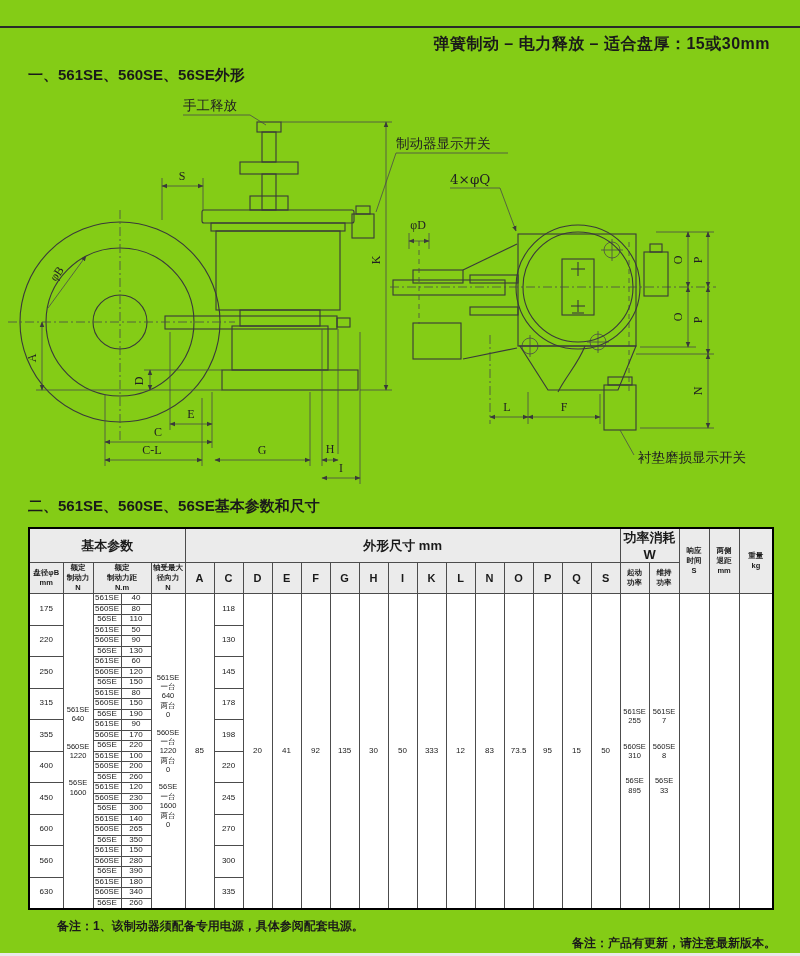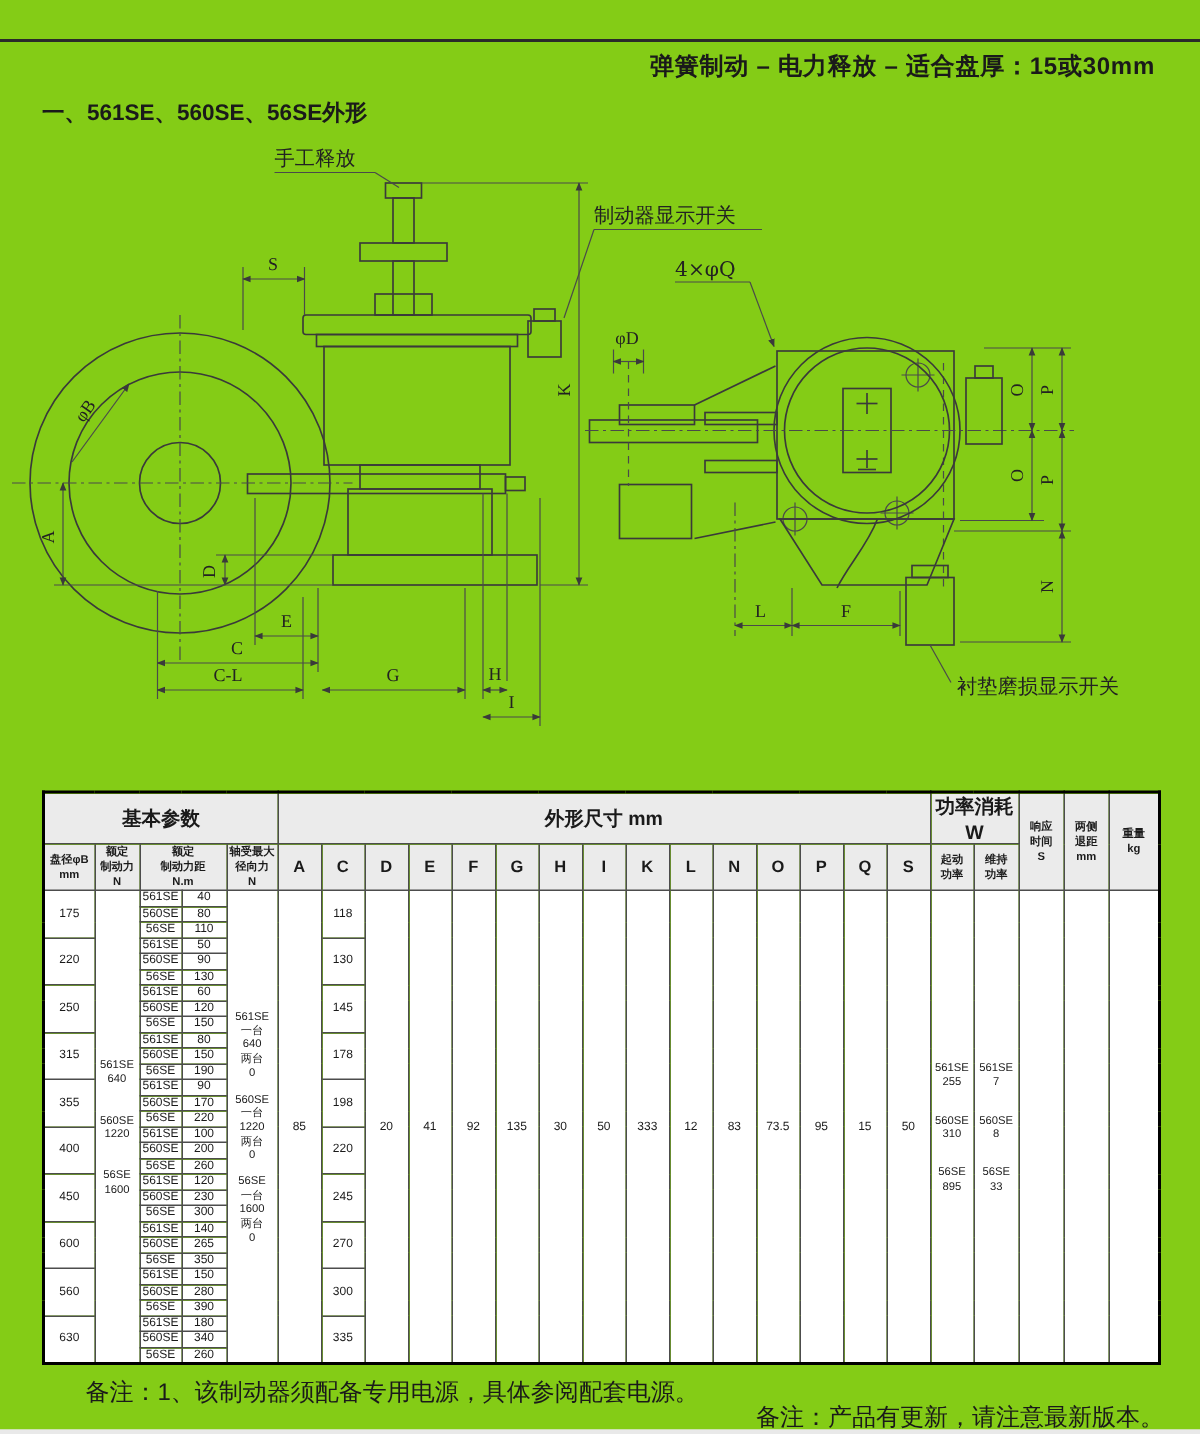--- a/index.html
+++ b/index.html
@@ -30,21 +30,21 @@
   .specs tbody td{height:9.5px;font-size:8px;line-height:1.1;background:#fff;}
   td.disc{font-size:11.5px;margin-left:31px;}
   td.model{font-size:7.5px;}
   td.torque{font-size:8.5px;}
   td.cval{font-size:10px;}
   td.dimval{font-size:10px;}
   td.bigval{font-size:10px;padding-left:39px;}
   .stack{display:flex;flex-direction:column;align-items:center;justify-content:center;}
   .blk{text-align:center;}
   .blk div{font-size:7.5px;line-height:1.25;}
-  .note{position:absolute;font-size:16px;font-weight:normal;}
+  .note{position:absolute;font-size:12px;font-weight:bold;}
   #note-left{top:918px;left:57px;}
   #note-right{top:935px;right:24px;}
 </style>
 </head>
 <body>
 
 <div class="page">
   <div class="top-rule"></div>
   <div class="tagline">弹簧制动 – 电力释放 – 适合盘厚：15或30mm</div>
   <div class="sec-title" id="sec1">一、561SE、560SE、56SE外形</div>
@@ -207,20 +207,21 @@
       <line class="cl" x1="490" y1="243" x2="490" y2="332"></line>
       <line class="dln" x1="528" y1="300" x2="528" y2="332"></line>
       <line class="dln" x1="600" y1="302" x2="600" y2="332"></line>
       <line class="dln" x1="490" y1="325" x2="528" y2="325" marker-start="url(#ar)" marker-end="url(#ar)"></line>
       <line class="dln" x1="528" y1="325" x2="600" y2="325" marker-start="url(#ar)" marker-end="url(#ar)"></line>
       <text class="dim" x="507" y="319">L</text>
       <text class="dim" x="564" y="319">F</text>
     </g>
   </svg>
 
+  <div class="sec-title" id="sec2">二、561SE、560SE、56SE基本参数和尺寸</div>
 
   <table class="specs">
     <colgroup>
       <col style="width:34px">
         <col style="width:30px">
         <col style="width:28px">
         <col style="width:30px">
         <col style="width:34px">
       <col span="15" style="width:29px">
       <col style="width:29px">

